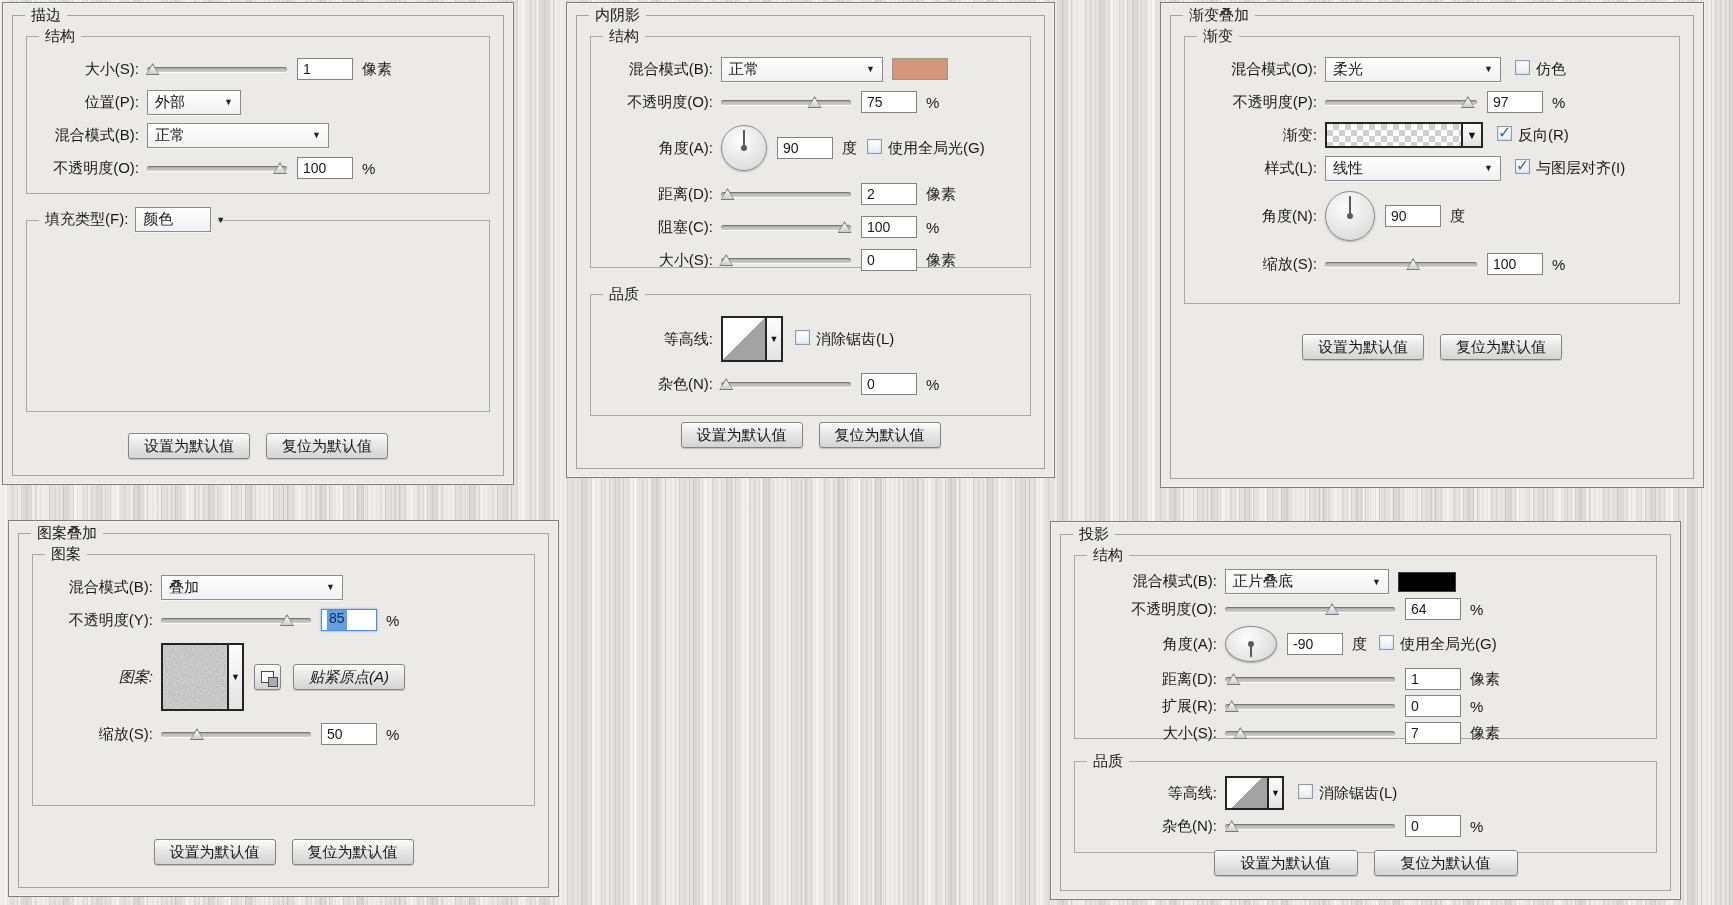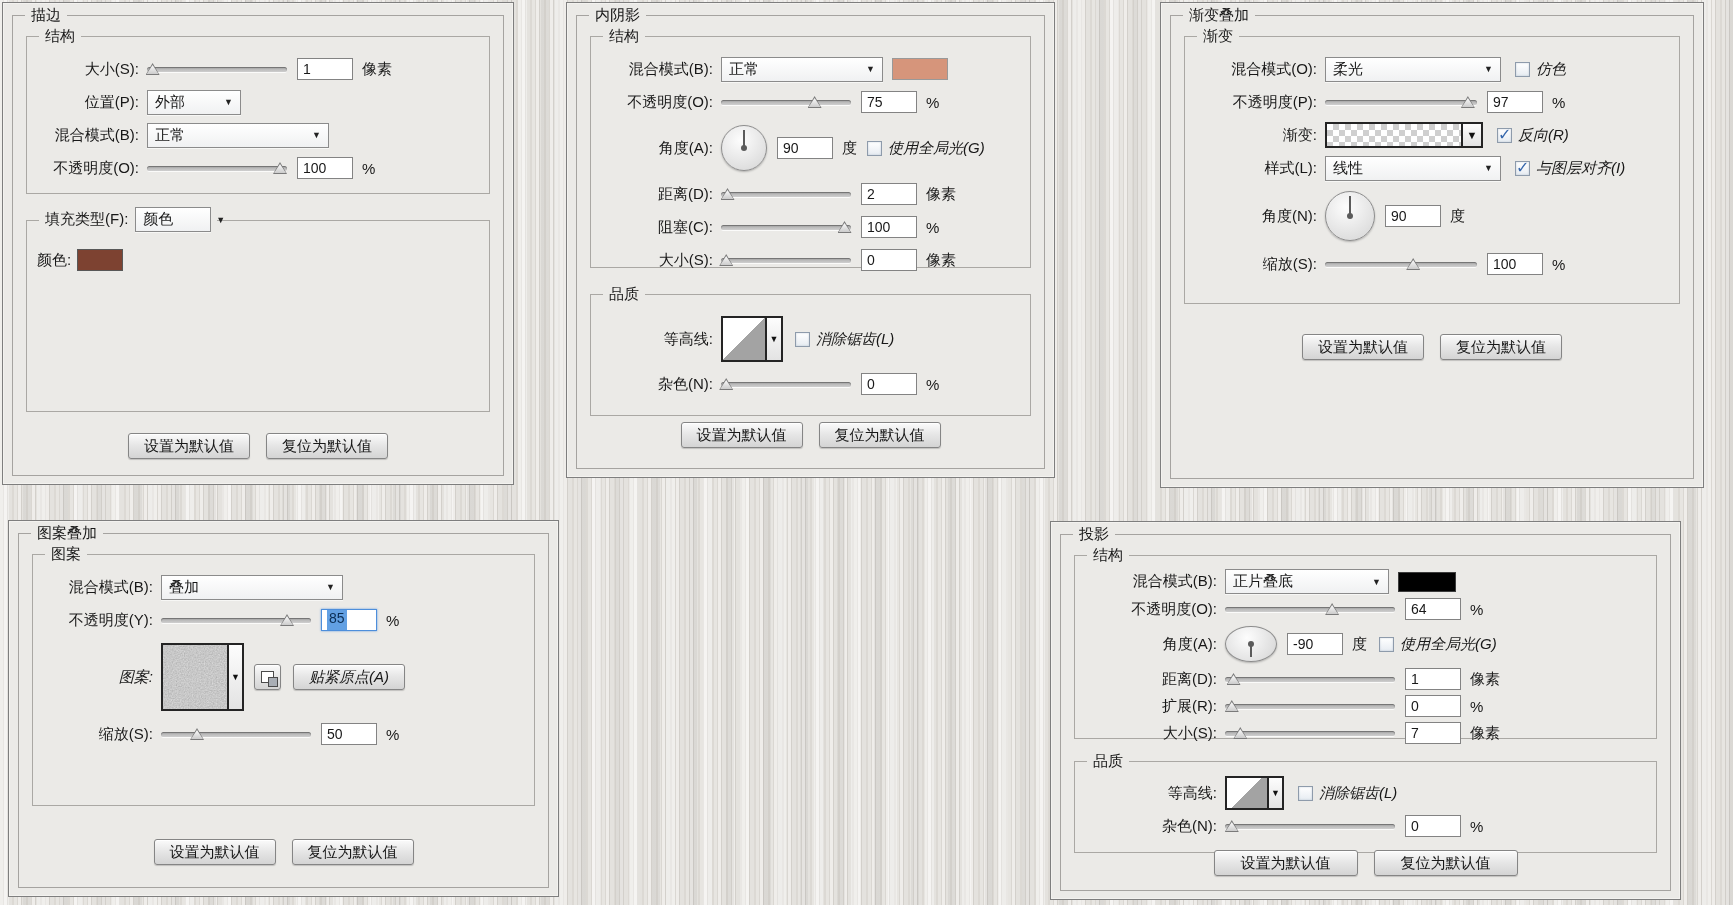--- a/index.html
+++ b/index.html
@@ -76,21 +76,21 @@
   
   .select {
     display:inline-flex; align-items:center; justify-content:space-between;
     height:25px; background:linear-gradient(#ffffff,#f0f1f2);
     border:1px solid #8b8b8b; padding:0 7px; flex:none;
     box-shadow:0 1px 0 rgba(255,255,255,.6);
   }
   .select .arrow { font-size:9px; color:#222; margin-left:10px; }
 
   
-  .cbwrap { display:inline-flex; align-items:center; white-space:nowrap;font-style:italic; }
+  .cbwrap { display:inline-flex; align-items:flex-start; white-space:nowrap; }
   .cb {
     width:15px; height:15px; flex:none; position:relative;
     border:1px solid #8e9bab; background:linear-gradient(#ffffff,#e7ecf2);
     box-shadow:inset 0 0 2px rgba(120,140,160,.4);
   }
   .cb.checked::after {
     content:"✓"; position:absolute; left:0px; top:-4px;
     font-size:16px; font-weight:bold; color:#3566ac;
   }
   .cblabel { margin-left:6px; }
@@ -195,24 +195,20 @@
     </div>
 
     <div class="fgroup" style="height:192px; margin-top:26px;">
       <span class="gtitle" style="display:inline-flex; align-items:center; top:-14px;">
         <span>填充类型(F):</span>
         <div class="select" style="width:76px; margin-left:7px;gap:33px;">
           <span>颜色</span>
           <span class="arrow">▼</span>
         </div>
       </span>
-      <div class="row" style="margin-top:14px;">
-        <span style="margin-left:2px;">颜色:</span>
-        <span class="swatch" style="margin-left: 6px; border-color: rgb(88, 88, 88); background-color: rgb(125, 66, 49);"></span>
-      </div>
     </div>
 
     <div class="btnrow" style="bottom:16px;">
       <div class="btn">
           <span>设置为默认值</span>
         </div>
       <div class="btn">
           <span>复位为默认值</span>
         </div>
     </div>

